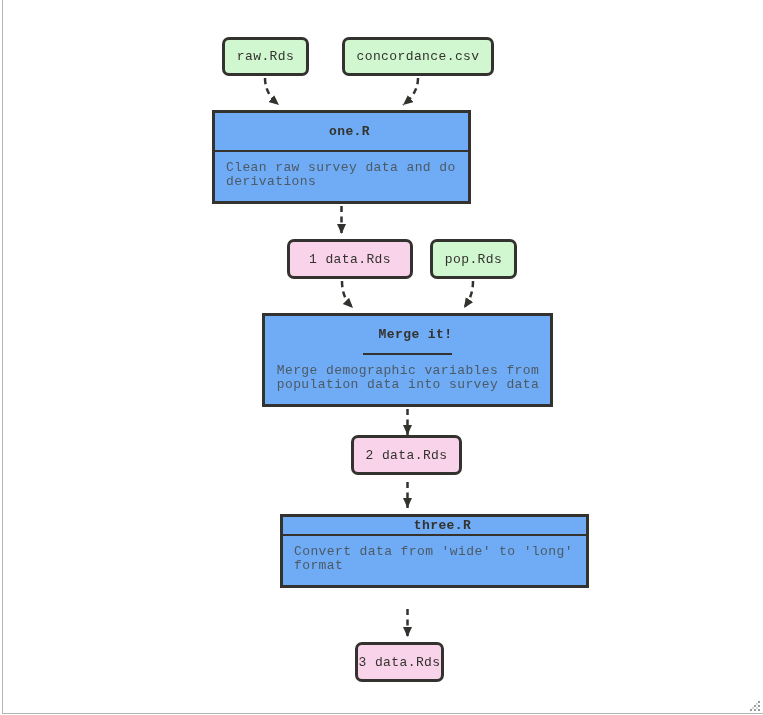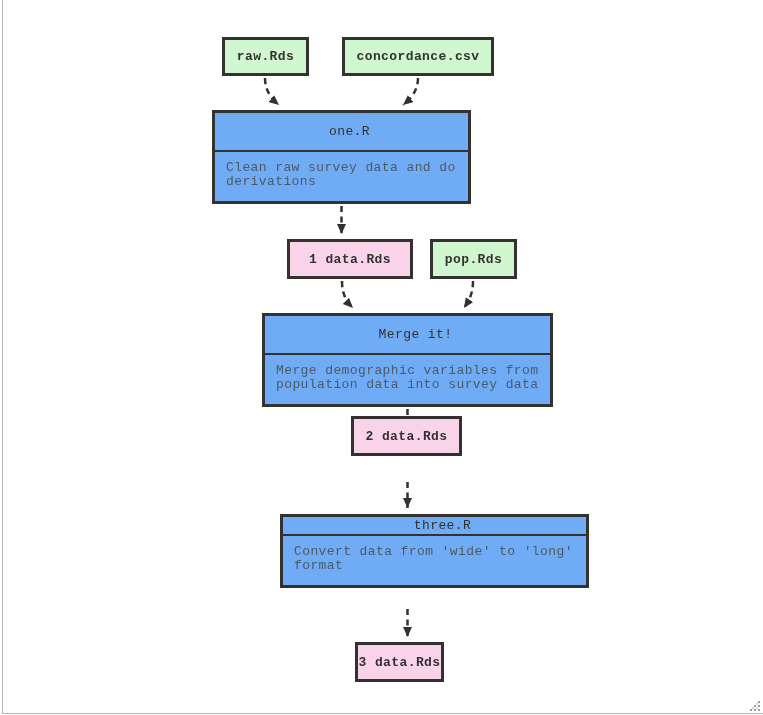--- a/index.html
+++ b/index.html
@@ -36,38 +36,39 @@
     box-sizing: border-box;
     border: 3px solid var(--stroke, #33322e);
     color: var(--stroke, #33322e);
     font-size: 13px;
     letter-spacing: 0.4px;
   }
   .file {
     display: flex;
     align-items: center;
     justify-content: center;
-    font-weight: bold;
+    font-weight: normal;
     white-space: pre;
+    border-radius: 7px;
   }
   .green { background: var(--input-file, #d1f7d1); }
   .pink  { background: var(--output-file, #f9d3ea); }
   .script {
     background: var(--script-fill, #70acf5);
     display: flex;
     flex-direction: column;
   }
   .script-title {
     height: 40px;
     box-sizing: border-box;
     border-bottom: 2px solid var(--stroke, #33322e);
     display: flex;
     align-items: center;
     justify-content: center;
-    font-weight: normal;
+    font-weight: bold;
     white-space: pre;
     padding-left: 16px;
   }
   .script-body {
     flex: 1;
     padding: 9px 10px 12px 11px;
     color: var(--desc-text, #4c5a66);
     line-height: 14px;
     white-space: pre;
   }
@@ -119,27 +120,27 @@
     </div>
 
     <div class="node file pink" style="left:284px; top:239px; width:126px; height:40px;">
       <span>1 data.Rds</span>
     </div>
 
     <div class="node file green" style="left:427px; top:239px; width:87px; height:40px;">
       <span>pop.Rds</span>
     </div>
 
-    <div class="node script" style="left:259px; top:313px; width:291px; height:94px;">
+    <div class="node script" style="left:259px; top:313px; width:291px; height:94px;align-items:center;">
       <div class="script-title">Merge it!</div>
       <div class="script-body">Merge demographic variables from
 population data into survey data</div>
     </div>
 
-    <div class="node file pink" style="left:348px; top:416px; width:111px; height:40px;">
+    <div class="node file pink" style="left:348px; top:435px; width:111px; height:40px;">
       <span>2 data.Rds</span>
     </div>
 
     <div class="node script" style="left:249px; top:514px; width:309px; height:74px;margin-left:28px;">
       <div class="script-title">three.R</div>
       <div class="script-body">Convert data from 'wide' to 'long'
 format</div>
     </div>
 
     <div class="node file pink" style="left:352px; top:642px; width:89px; height:40px;">

